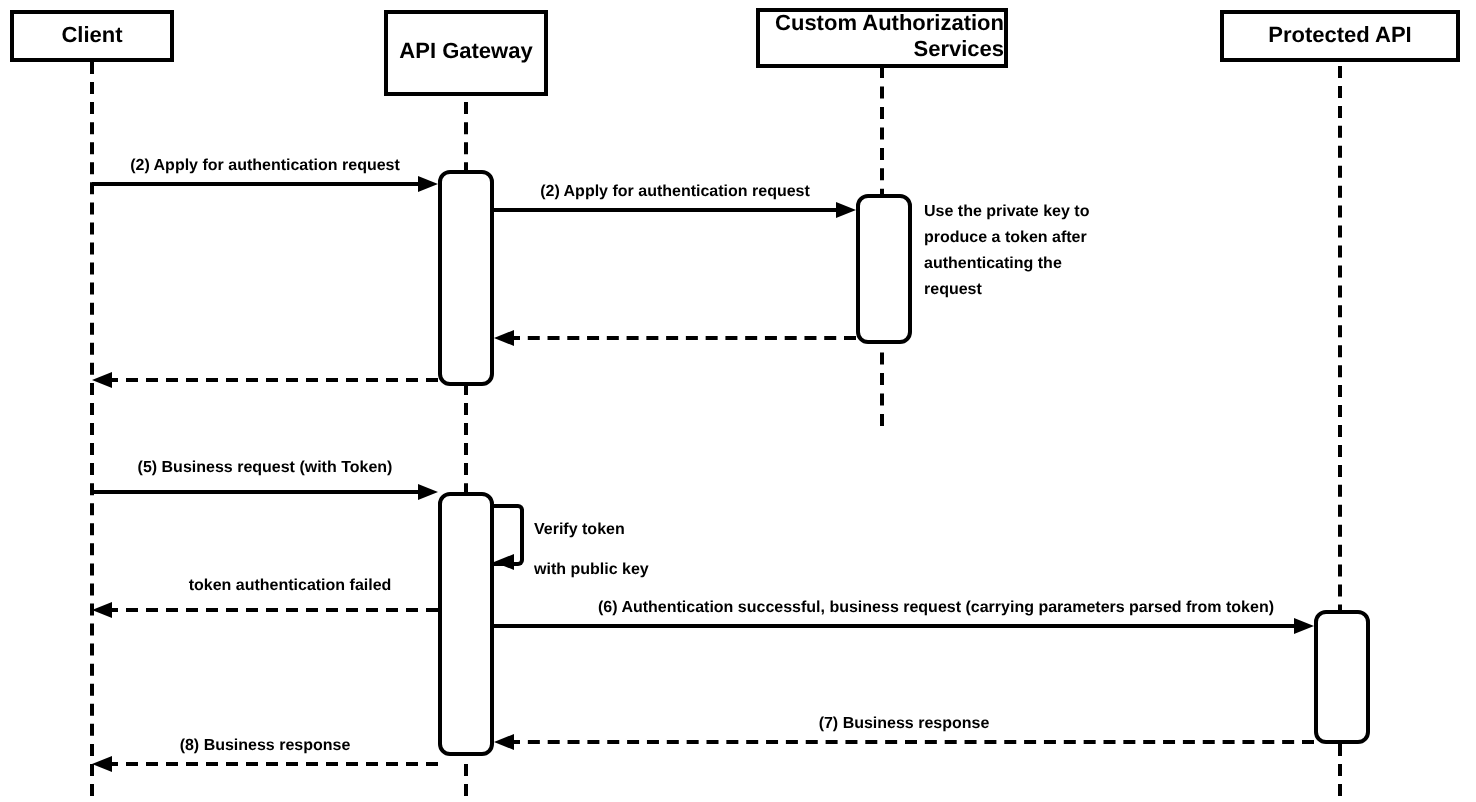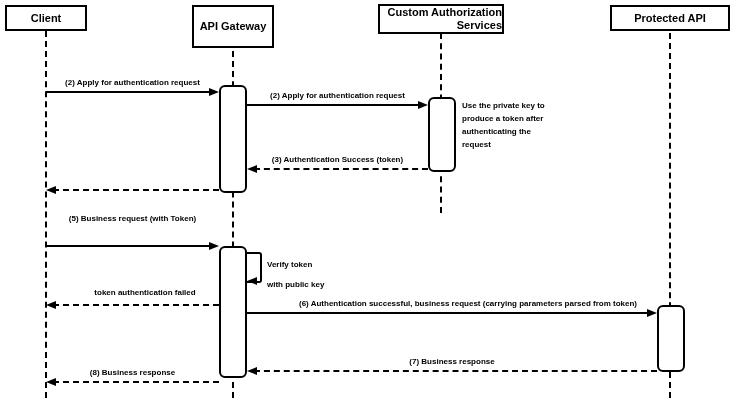--- a/index.html
+++ b/index.html
@@ -115,21 +115,21 @@
   .m3-line  { left: 254px; width: 174px; top: 168px; }
   .m3-arrow { left: 247px; top: 165px; }
   .m3-label { left: 247px; width: 181px; top: 154px; }
 
   .m4-line  { left: 53px;  width: 166px; top: 189px; }
   .m4-arrow { left: 46px;  top: 186px; }
   .m4-label { left: 46px;  width: 173px; top: 175px; }
 
   .m5-line  { left: 46px;  width: 166px; top: 245px; }
   .m5-arrow { left: 209px; top: 242px; }
-  .m5-label { left: 46px;  width: 173px; top: 213px; }
+  .m5-label { left: 46px;  width: 173px; top: 228px; }
 
   .self-arrow { left: 247px; top: 277px; }
   .self-label { left: 267px; top: 255px; width: 90px; line-height: 20px; }
 
   .mf-line  { left: 53px;  width: 166px; top: 304px; }
   .mf-arrow { left: 46px;  top: 301px; }
   .mf-label { left: 46px;  width: 198px; top: 287px; }
 
   .m6-line  { left: 247px; width: 403px; top: 312px; }
   .m6-arrow { left: 647px; top: 309px; }
@@ -174,21 +174,20 @@
   <div class="line m1-line"></div>
   <div class="arrow right m1-arrow"></div>
   <div class="mlabel m1-label">(2) Apply for authentication request</div>
 
   <div class="line m2-line"></div>
   <div class="arrow right m2-arrow"></div>
   <div class="mlabel m2-label">(2) Apply for authentication request</div>
 
   <div class="line dashed m3-line"></div>
   <div class="arrow left m3-arrow"></div>
-  <div class="mlabel m3-label">(3) Authentication Success (token)</div>
 
   <div class="line dashed m4-line"></div>
   <div class="arrow left m4-arrow"></div>
 
   <div class="note">Use the private key to produce a token after authenticating the request</div>
 
   <div class="line m5-line"></div>
   <div class="arrow right m5-arrow"></div>
   <div class="mlabel m5-label">(5) Business request (with Token)</div>
 

